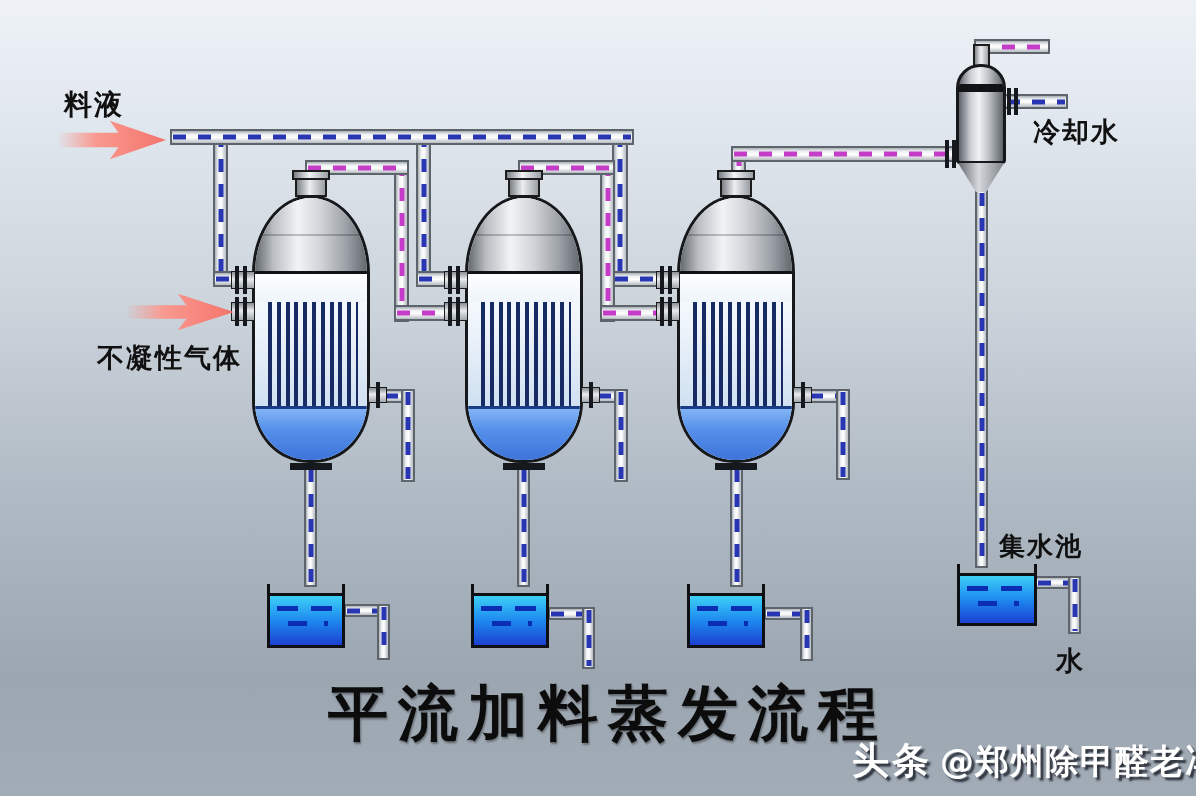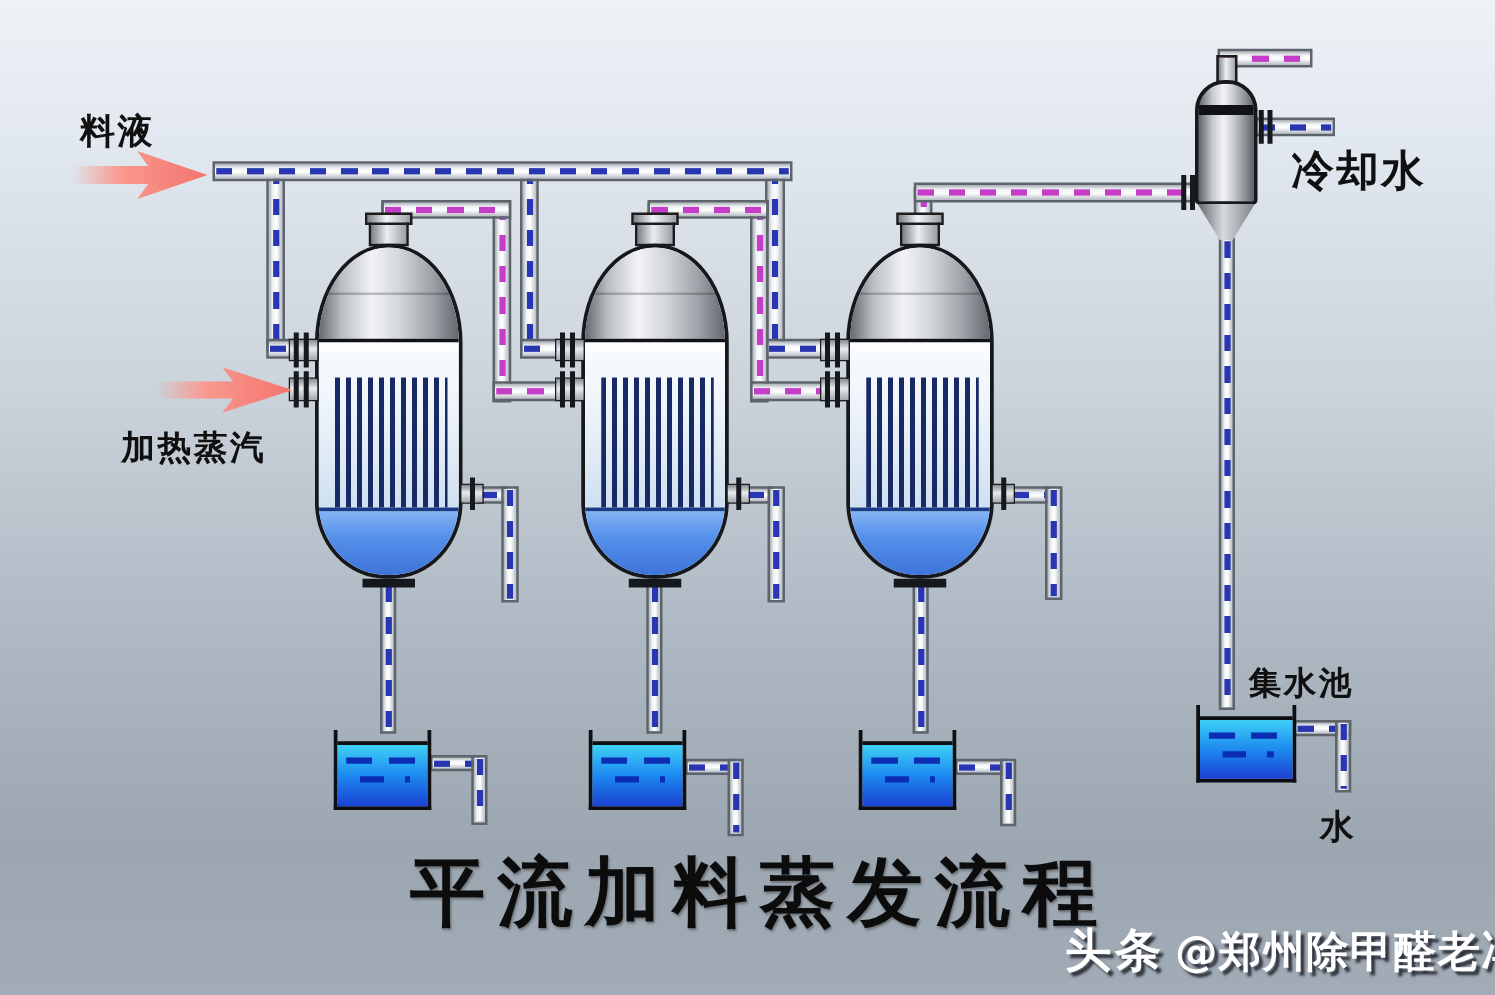--- a/index.html
+++ b/index.html
@@ -285,22 +285,22 @@
     <div class="c-body">
         <div class="c-band"></div>
       </div>
     <div class="c-cone"></div>
   </div>
 
   <div class="arrow" style="left:58px;top:120px;width:108px;height:40px"></div>
   <div class="arrow" style="left:126px;top:293px;width:108px;height:38px"></div>
 
   <div class="lbl" style="left:64px;top:86px;font-size:28px">料液</div>
-  <div class="lbl" style="left:97px;top:340px;font-size:27px">加热蒸汽</div>
-  <div class="lbl" style="left:1033px;top:114px;font-size:34px">冷却水</div>
+  <div class="lbl" style="left:97px;top:340px;font-size:27px">不凝性气体</div>
+  <div class="lbl" style="left:1033px;top:114px;font-size:27px">冷却水</div>
   <div class="lbl" style="left:999px;top:529px;font-size:26px">集水池</div>
   <div class="lbl" style="left:1056px;top:643px;font-size:27px">水</div>
 
   <div class="title">平流加料蒸发流程</div>
 
   <div class="wm">
     <span class="plat">头条</span><span class="handle">@郑州除甲醛老冯</span>
   </div>
 
 </div>

